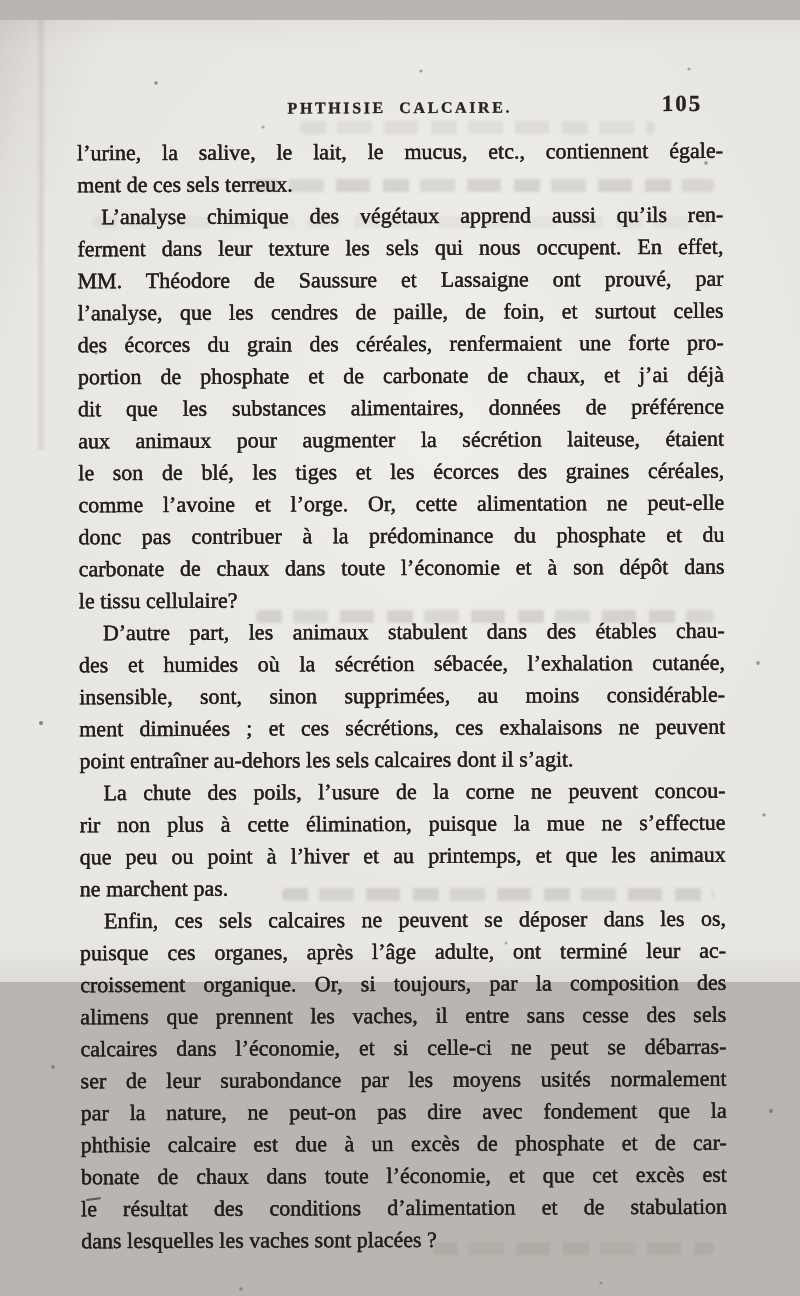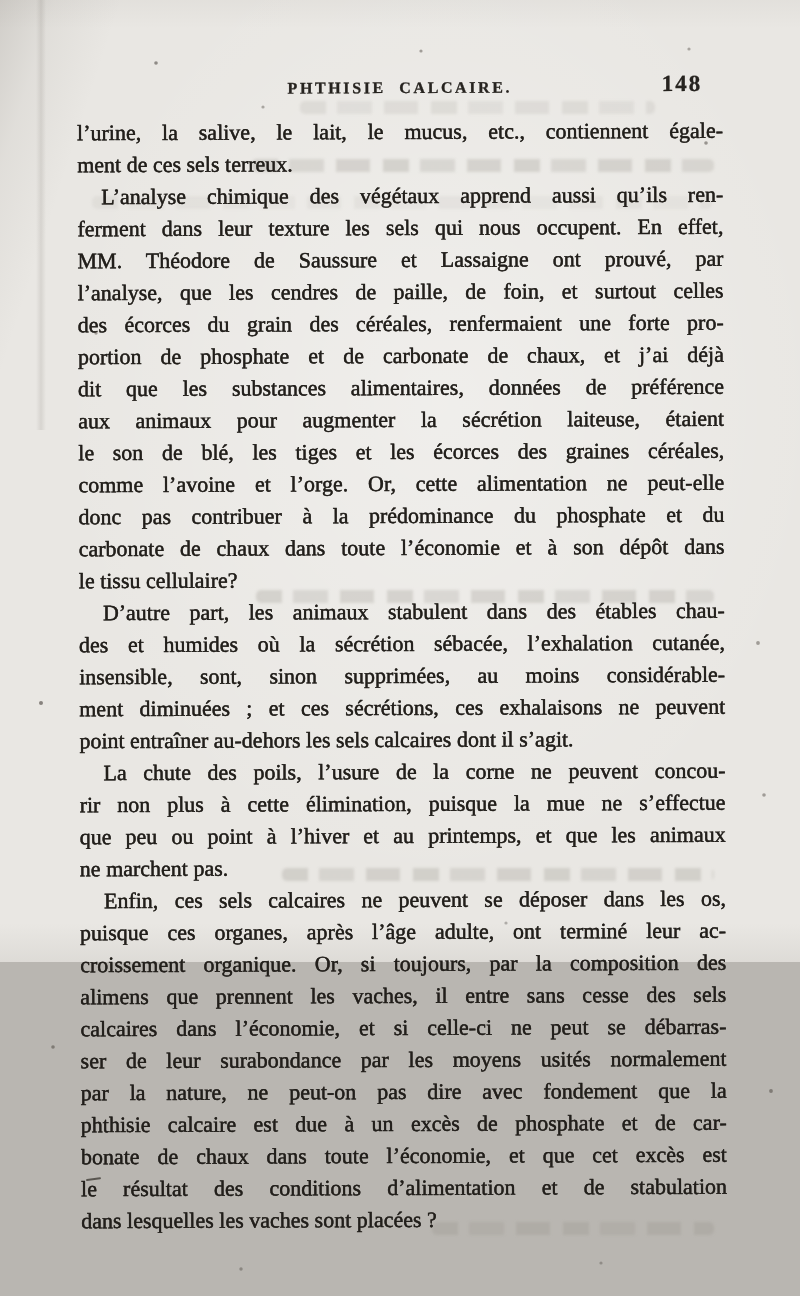--- a/index.html
+++ b/index.html
@@ -8,20 +8,21 @@
   .scan{
     position:relative;width:800px;height:962px;
     background-color:#e9e7e3;
     background-image:
       radial-gradient(ellipse at 55% 42%, rgba(255,255,255,0.30), rgba(255,255,255,0) 62%),
       linear-gradient(108deg, rgba(110,104,96,0.20) 0%, rgba(110,104,96,0.07) 5%, rgba(110,104,96,0) 11%),
       linear-gradient(0deg,   rgba(120,114,106,0.10) 0%, rgba(120,114,106,0) 4%),
       linear-gradient(180deg, rgba(120,114,106,0.06) 0%, rgba(120,114,106,0) 3%);
     font-family:"Liberation Serif", serif;
     color:#211f1c;
+    margin-top:20px;
     -webkit-font-smoothing:antialiased;
   }
 
   
   .crease{
     position:absolute;left:36px;top:0;width:10px;height:430px;
     background:linear-gradient(90deg, rgba(0,0,0,0) 0%, rgba(105,99,91,0.14) 50%, rgba(0,0,0,0) 100%);
   }
 
   .content{position:absolute;left:0;top:0;width:800px;height:1296px;transform:rotate(-0.22deg);}
@@ -110,21 +111,21 @@
   <div class="ghost g2"></div>
   <div class="ghost g3"></div>
   <div class="ghost g4"></div>
   <div class="ghost g5"></div>
   <div class="ghost g6"></div>
 
   <div class="content">
     <div class="running-head">
       <span class="running-title">PHTHISIE CALCAIRE.</span>
     </div>
-    <span class="page-number">148</span>
+    <span class="page-number">105</span>
 
     <div class="text-block" id="text-block">
         <div class="para">
           <div class="line">l’urine, la salive, le lait, le mucus, etc., contiennent égale-</div>
           <div class="line para-end">ment de ces sels terreux.</div>
         </div>
         <div class="para indent">
           <div class="line">L’analyse chimique des végétaux apprend aussi qu’ils ren-</div>
           <div class="line">ferment dans leur texture les sels qui nous occupent. En effet,</div>
           <div class="line">MM. Théodore de Saussure et Lassaigne ont prouvé, par</div>

